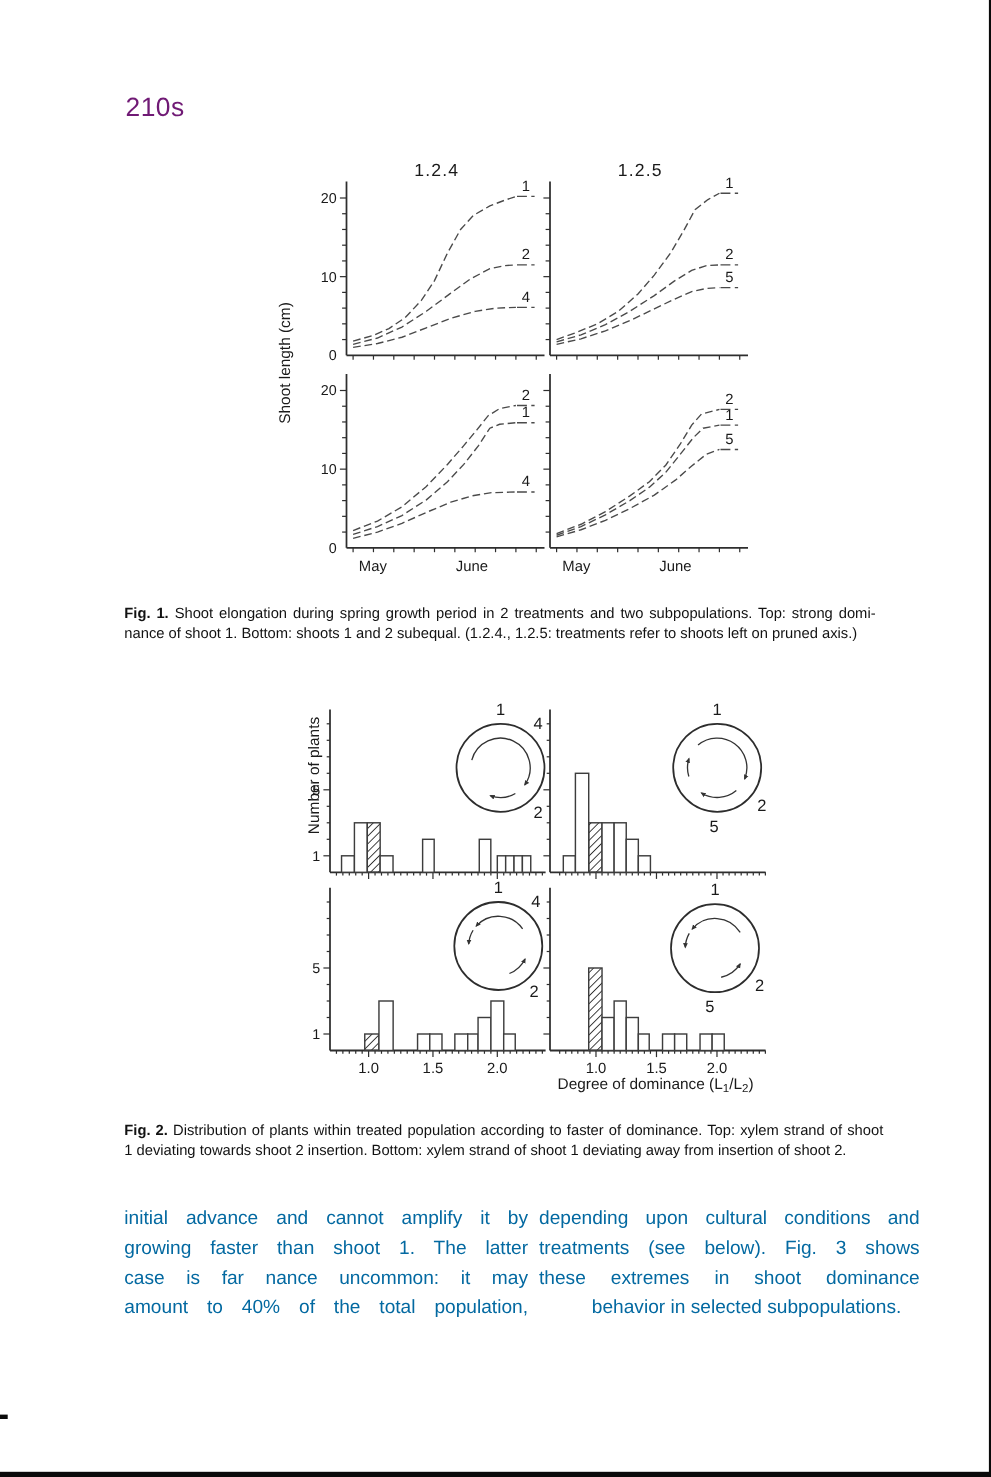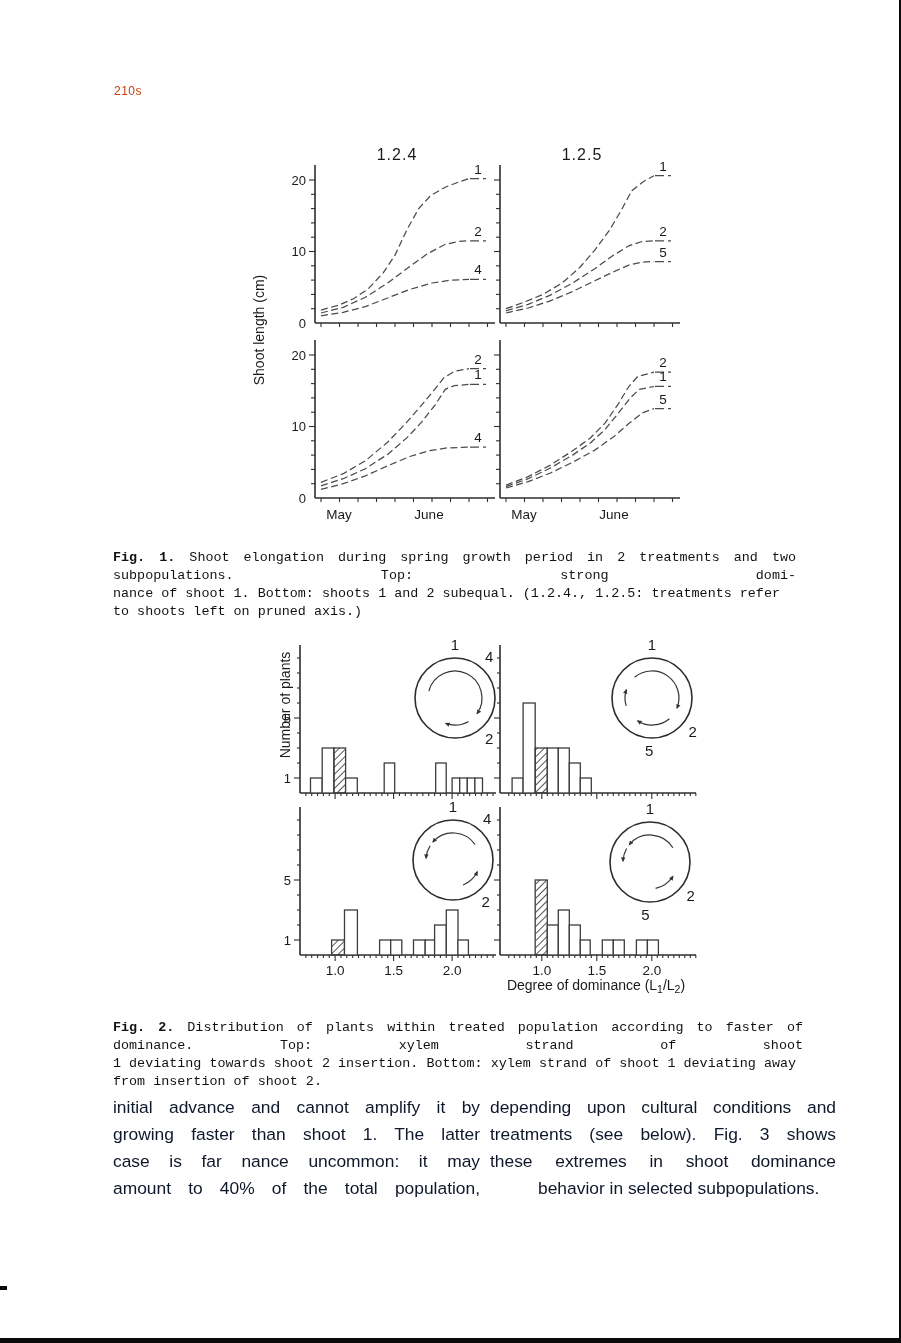--- a/index.html
+++ b/index.html
@@ -1,34 +1,34 @@
 <!DOCTYPE html>
 <html><head>
 <meta charset="utf-8">
 <style>
   html,body{margin:0;padding:0;background:#e8e8e8;}
   .page{position:relative;width:901px;height:1343px;background:#ffffff;overflow:hidden;
         font-family:"Liberation Sans",sans-serif;color:#111;}
-  .pagenum{position:absolute;left:114px;top:84px;font-size:12px;letter-spacing:.5px;color:#c2410c;}
+  .pagenum{position:absolute;left:114px;top:84px;font-size:24px;letter-spacing:.5px;color:#701a75;}
   svg.figsvg{position:absolute;}
   #fig1-svg{left:250px;top:140px;width:450px;height:400px;}
   #fig2-svg{left:280px;top:630px;width:420px;height:380px;}
   svg text{fill:#1a1a1a;font-family:"Liberation Sans",sans-serif;}
   .ax{stroke:#2e2e2e;stroke-width:1.6;}
   .tk{stroke:#2e2e2e;stroke-width:1.1;}
   .crv{fill:none;stroke:#4a4a4a;stroke-width:1.25;stroke-dasharray:7 3.5;}
   .crv2{stroke:#4a4a4a;stroke-width:1.25;stroke-dasharray:9 4;}
   .bar{stroke:#3d3d3d;stroke-width:1.3;}
   .circ{fill:none;stroke:#2d2d2d;stroke-width:1.6;}
   .arc{fill:none;stroke:#333;stroke-width:1.2;}
-  .caption{position:absolute;font-size:13.4px;line-height:1.34;color:#121212;font-family:Liberation Mono, monospace;}
+  .caption{position:absolute;font-size:13.4px;line-height:1.34;color:#121212;}
   #cap1{left:113px;top:549px;width:683px;}
   #cap2{left:113px;top:1019px;width:690px;}
   .cap-line.jl{text-align:justify;text-align-last:justify;}
-  .bodycol{position:absolute;font-size:17.4px;line-height:27px;color:#0f172a;}
+  .bodycol{position:absolute;font-size:17.4px;line-height:27px;color:#0369a1;}
   #body-left{left:113px;top:1094px;width:367px;}
   #body-right{left:490px;top:1094px;width:346px;}
   .bline{text-align:justify;text-align-last:justify;white-space:normal;}
   .bline.nl{text-align-last:left;margin-left:48px;}
   .b-right{position:absolute;top:0;right:0;width:2px;height:1343px;background:#0a0a0a;}
   .b-bottom{position:absolute;left:0;bottom:0;width:901px;height:5px;background:#0a0a0a;}
   .scan-dash{position:absolute;left:0;top:1286px;width:7px;height:4px;background:#0a0a0a;}
 </style>
 </head>
 <body>

